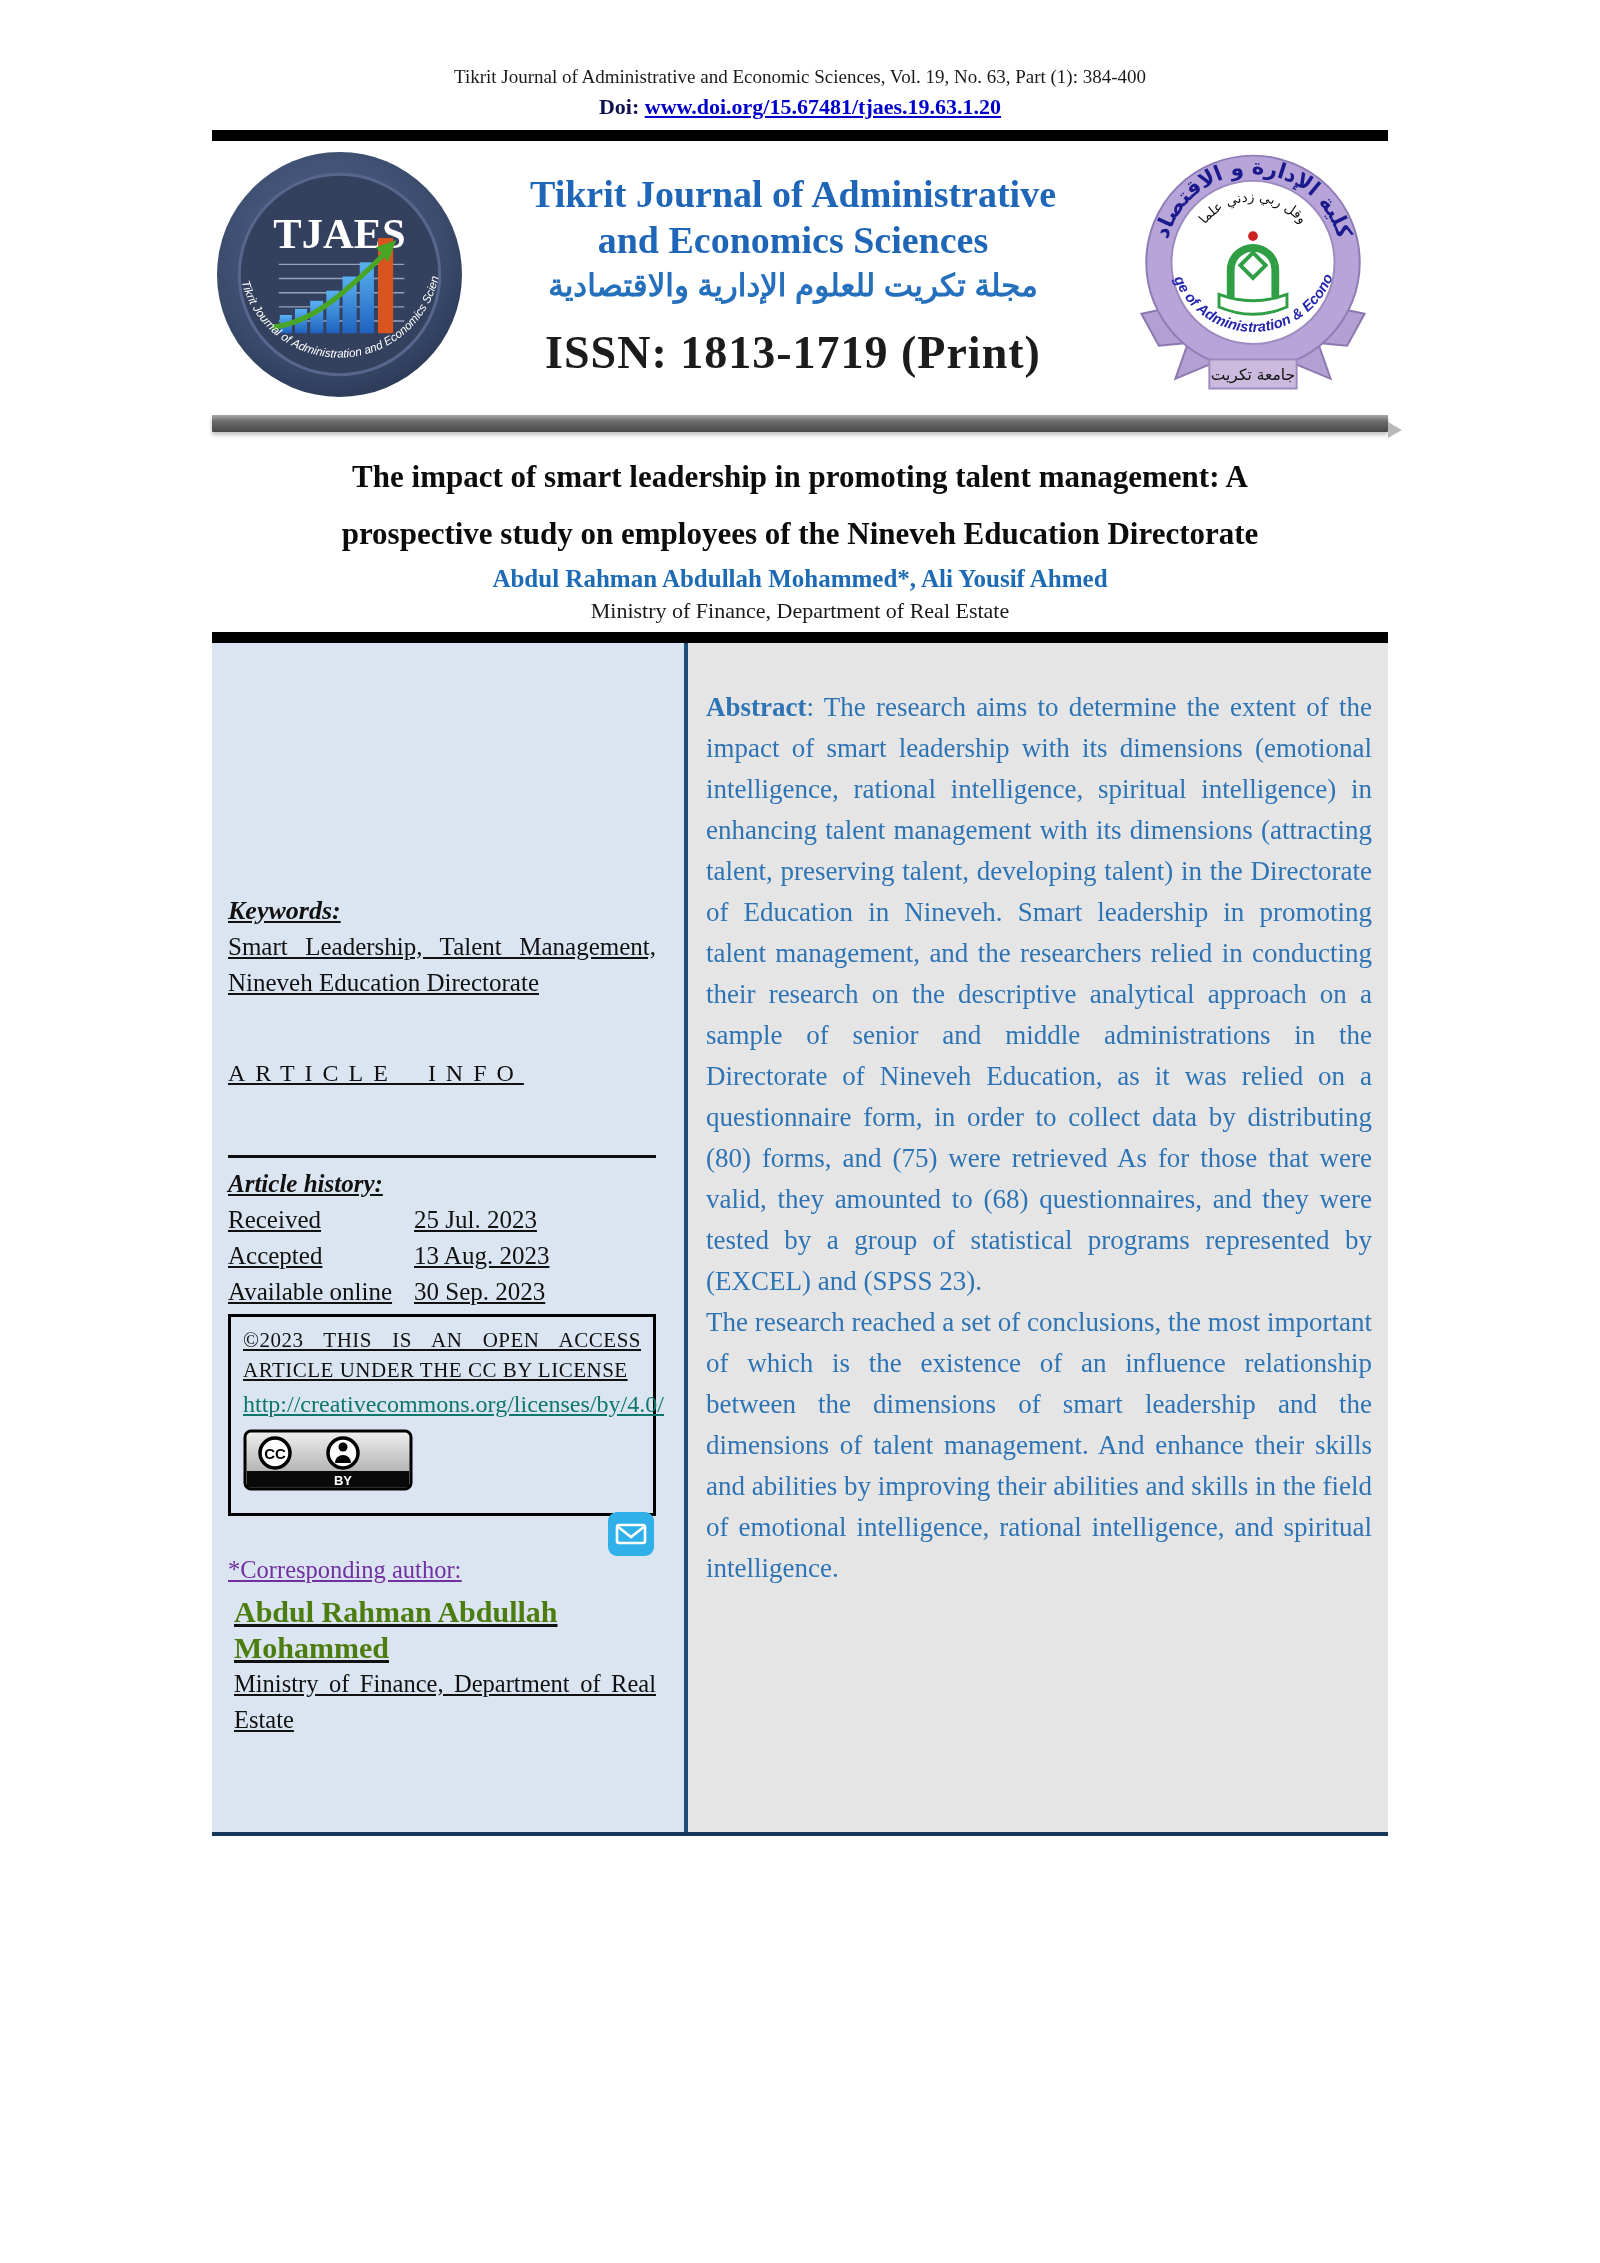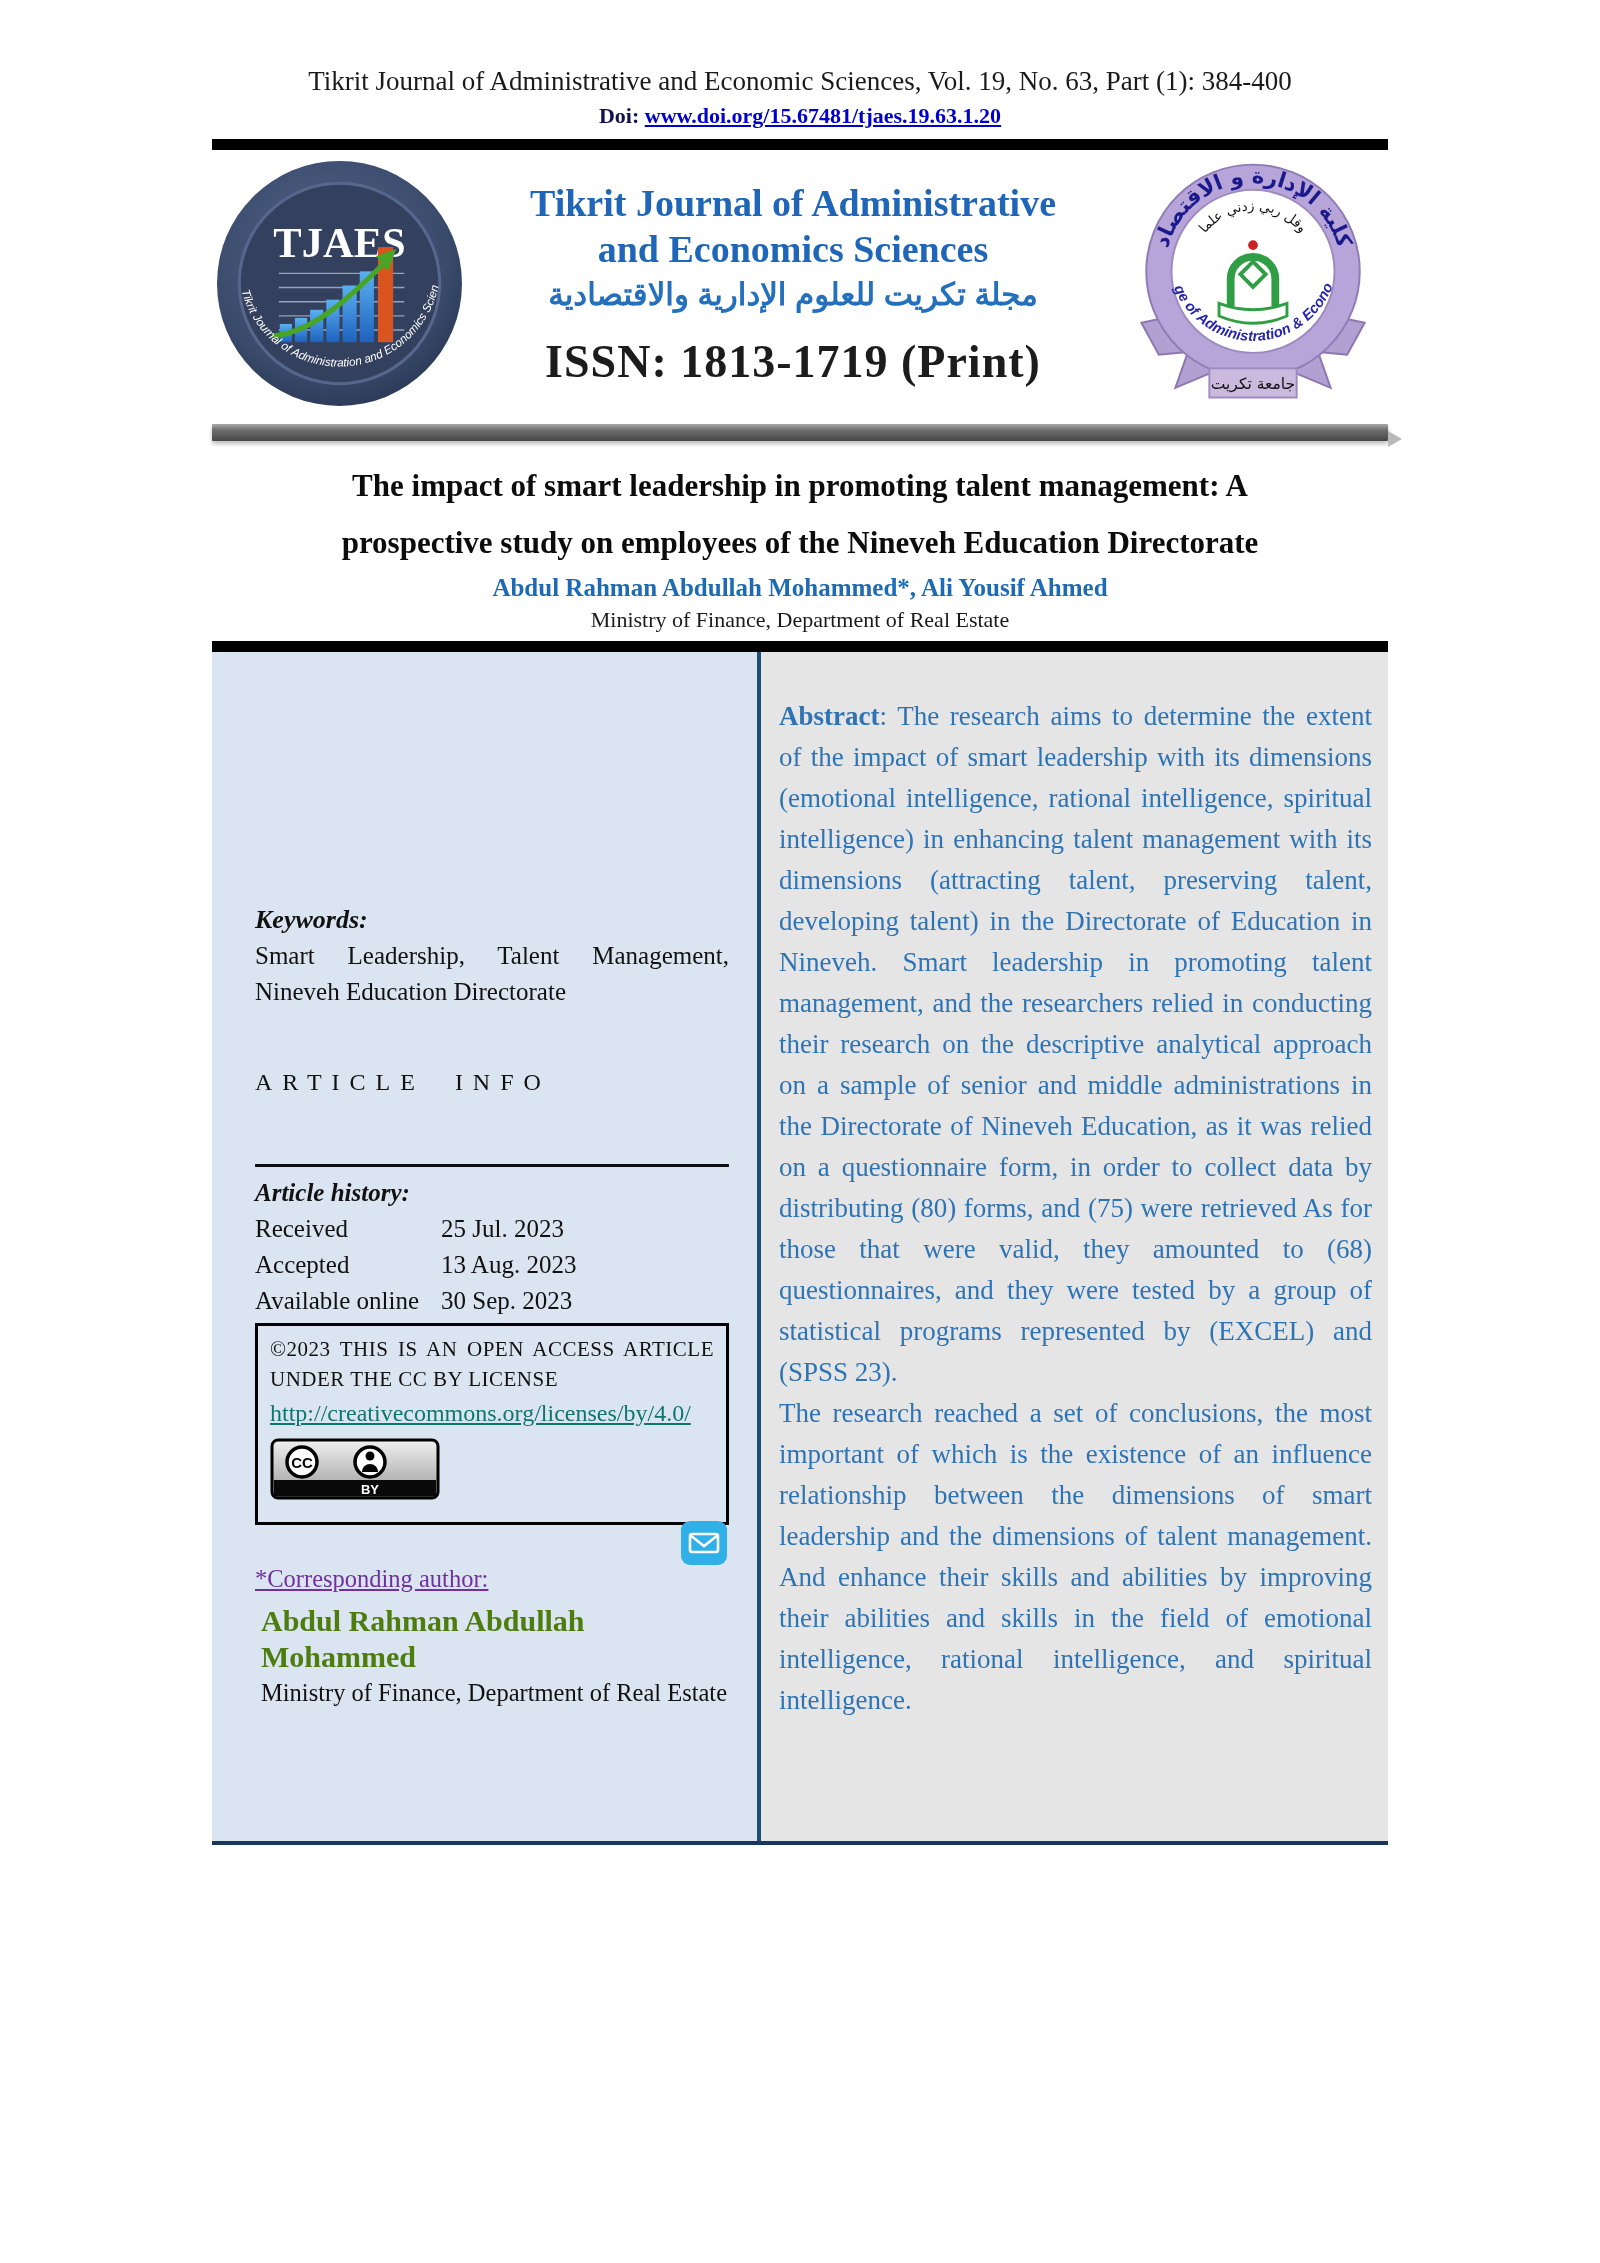--- a/index.html
+++ b/index.html
@@ -3,21 +3,21 @@
 <meta charset="utf-8">
 <style>
   html,body{margin:0;padding:0;}
   body{
     width:1600px;height:2263px;background:#ffffff;position:relative;
     font-family:"Liberation Serif", serif;color:#111;
   }
   .inner{width:1176px;margin-left:212px;padding-top:66px;}
 
   
-  .hdr-line{font-size:27px;text-align:center;color:#1a1a1a;}
+  .hdr-line{font-size:19px;text-align:center;color:#1a1a1a;}
   .doi-line{font-size:22px;text-align:center;margin-top:6px;font-weight:bold;color:#11114d;}
   .doi-link{color:#0000cc;text-decoration:underline;cursor:pointer;}
   .black-bar{height:11px;background:#000;margin-top:10px;}
 
   
   .banner{display:flex;align-items:center;height:268px;padding:0 4px;}
   .banner-center{flex:1;text-align:center;}
   .jtitle{font-size:38px;font-weight:bold;color:#1f66b8;line-height:1.22;}
   .jtitle-ar{font-size:31px;font-weight:bold;color:#2470bd;margin-top:4px;
     font-family:Liberation Sans, sans-serif;direction:rtl;}
@@ -32,22 +32,22 @@
 
   
   .a-title{margin-top:16px;font-size:31px;font-weight:bold;text-align:center;line-height:1.85;color:#0c0c0c;}
   .a-authors{font-size:25px;font-weight:bold;text-align:center;color:#1d6bb4;margin-top:2px;}
   .a-affil{font-size:22px;text-align:center;margin-top:5px;color:#1a1a1a;}
 
   
   .box{margin-top:8px;border-bottom:4px solid #16365c;}
   .box-topbar{height:11px;background:#000;}
   .box-cols{display:flex;height:1189px;overflow:hidden;}
-  .col-left{width:545px;box-sizing:border-box;background:#dbe5f1;
-    padding:250px 28px 0 43px;font-size:25px;line-height:36px;}
+  .col-left{width:472px;box-sizing:border-box;background:#dbe5f1;
+    padding:250px 28px 0 16px;font-size:25px;line-height:36px;text-decoration:underline;}
   .col-div{width:4px;background:#1f4e79;}
   .col-right{flex:1;box-sizing:border-box;background:#e5e5e5;padding:44px 16px 0 18px;}
 
   
   .kw-label{font-weight:bold;font-style:italic;font-size:26px;}
   .kw-text{text-align:justify;}
   .art-info{margin-top:54px;font-size:24px;letter-spacing:10px;word-spacing:14px;}
   .hr-thick{border:none;border-top:3px solid #0d0d0d;margin:64px 0 8px 0;}
   .hist-label{font-weight:bold;font-style:italic;font-size:25px;}
   .hist-row{display:flex;}

